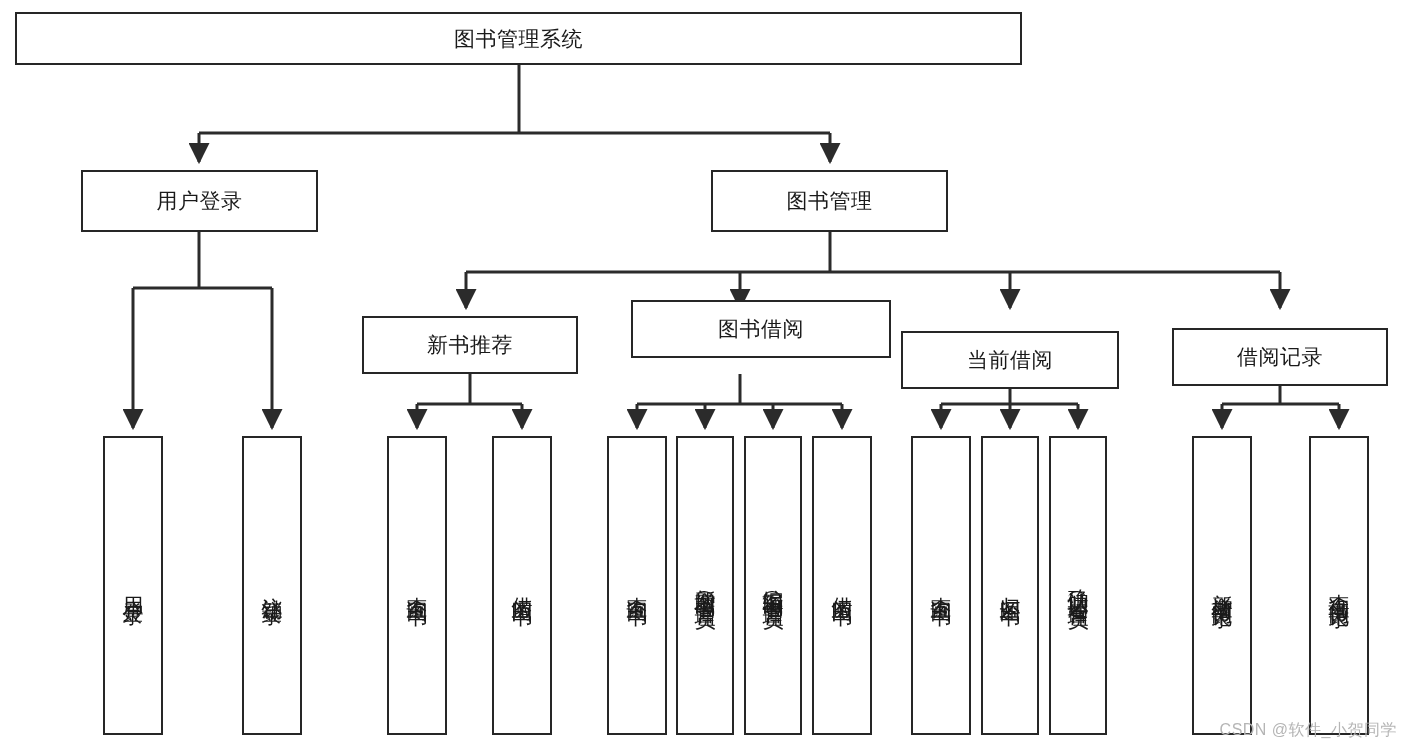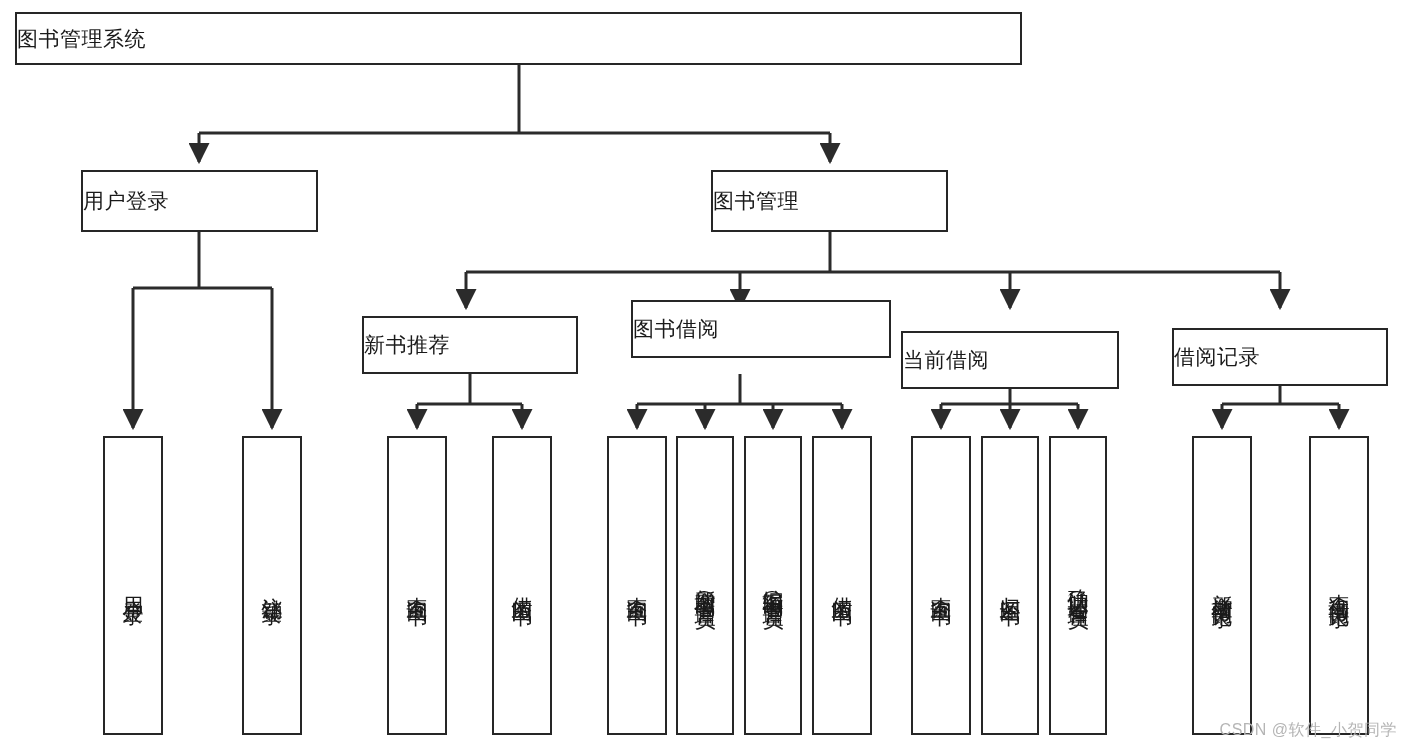--- a/index.html
+++ b/index.html
@@ -23,21 +23,21 @@
     height: 747px;
     pointer-events: none;
   }
   .node {
     position: absolute;
     box-sizing: border-box;
     background: #ffffff;
     border: 2.5px solid #262626;
     display: flex;
     align-items: center;
-    justify-content: flex-start;
+    justify-content: center;
     color: #1a1a1a;
     z-index: 2;
   }
   .node.horiz {
     font-size: 21px;
     letter-spacing: 0.5px;
     line-height: 1.1;
   }
   .node.root {
     font-size: 21px;

